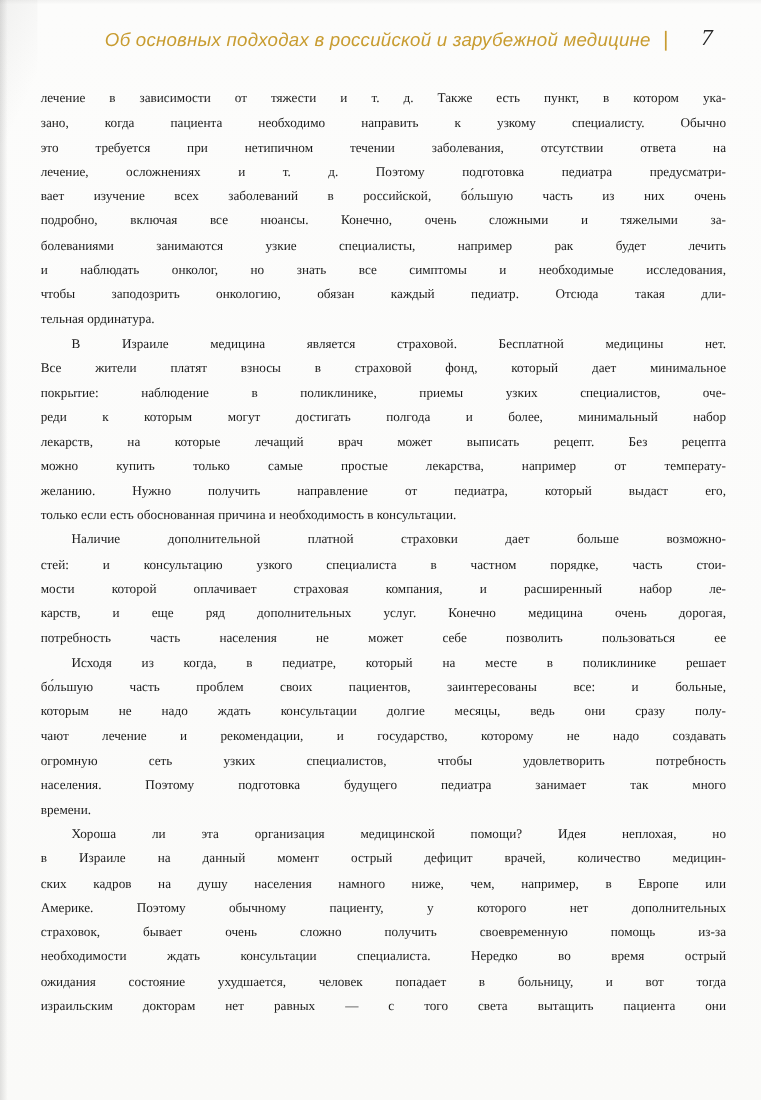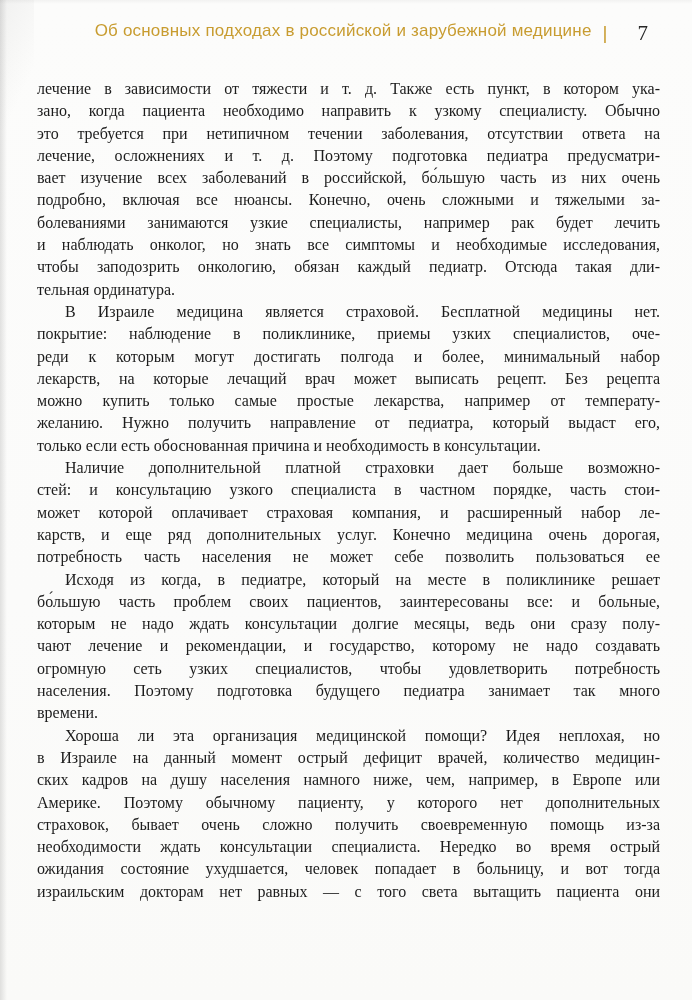--- a/index.html
+++ b/index.html
@@ -41,24 +41,25 @@
     position: absolute;
     left: 0; top: 0;
     width: 34px; height: 130px;
     background: linear-gradient(115deg, rgba(90,90,90,0.07), rgba(90,90,90,0) 70%);
     pointer-events: none;
   }
 
   
   .page-header {
     display: flex;
-    align-items: flex-start;
+    align-items: flex-end;
     justify-content: flex-end;
     margin: 21px 32px 0 37px;
     height: 26px;
+    font-style: italic;
   }
   .head-title {
     font-family: "Liberation Sans", sans-serif;
     font-size: 17px;
     letter-spacing: 0.2px;
     color: var(--accent, #c89c30);
     white-space: nowrap;
   }
   .head-sep {
     font-family: "Liberation Sans", sans-serif;
@@ -77,21 +78,21 @@
   }
 
   
   .body-text {
     margin: 31px 32px 0 37px;
     width: 623px;
   }
   .para { margin: 0; padding: 0; }
   .line {
     font-family: "Liberation Serif", serif;
-    font-size: 16px;
+    font-size: 12px;
     line-height: 22.3px;
     color: var(--ink, #1c1c1c);
     text-align: justify;
     text-align-last: left;
     white-space: normal;
   }
   .line.just {
     text-align-last: justify;
   }
   .para.indent .line:first-child {
@@ -118,31 +119,32 @@
         <div class="line just">лечение, осложнениях и т. д. Поэтому подготовка педиатра предусматри-</div>
         <div class="line just">вает изучение всех заболеваний в российской, бо́льшую часть из них очень</div>
         <div class="line just">подробно, включая все нюансы. Конечно, очень сложными и тяжелыми за-</div>
         <div class="line just">болеваниями занимаются узкие специалисты, например рак будет лечить</div>
         <div class="line just">и наблюдать онколог, но знать все симптомы и необходимые исследования,</div>
         <div class="line just">чтобы заподозрить онкологию, обязан каждый педиатр. Отсюда такая дли-</div>
         <div class="line">тельная ординатура.</div>
       </div>
       <div class="para indent">
         <div class="line just">В Израиле медицина является страховой. Бесплатной медицины нет.</div>
+        <div class="line just">Все жители платят взносы в страховой фонд, который дает минимальное</div>
         <div class="line just">покрытие: наблюдение в поликлинике, приемы узких специалистов, оче-</div>
         <div class="line just">реди к которым могут достигать полгода и более, минимальный набор</div>
         <div class="line just">лекарств, на которые лечащий врач может выписать рецепт. Без рецепта</div>
         <div class="line just">можно купить только самые простые лекарства, например от температу-</div>
         <div class="line just">желанию. Нужно получить направление от педиатра, который выдаст его,</div>
         <div class="line">только если есть обоснованная причина и необходимость в консультации.</div>
       </div>
       <div class="para indent">
         <div class="line just">Наличие дополнительной платной страховки дает больше возможно-</div>
         <div class="line just">стей: и консультацию узкого специалиста в частном порядке, часть стои-</div>
-        <div class="line just">может которой оплачивает страховая компания, и расширенный набор ле-</div>
+        <div class="line just">мости которой оплачивает страховая компания, и расширенный набор ле-</div>
         <div class="line just">карств, и еще ряд дополнительных услуг. Конечно медицина очень дорогая,</div>
         <div class="line just">потребность часть населения не может себе позволить пользоваться ее</div>
       </div>
       <div class="para indent">
         <div class="line just">Исходя из когда, в педиатре, который на месте в поликлинике решает</div>
         <div class="line just">бо́льшую часть проблем своих пациентов, заинтересованы все: и больные,</div>
         <div class="line just">которым не надо ждать консультации долгие месяцы, ведь они сразу полу-</div>
         <div class="line just">чают лечение и рекомендации, и государство, которому не надо создавать</div>
         <div class="line just">огромную сеть узких специалистов, чтобы удовлетворить потребность</div>
         <div class="line just">населения. Поэтому подготовка будущего педиатра занимает так много</div>

